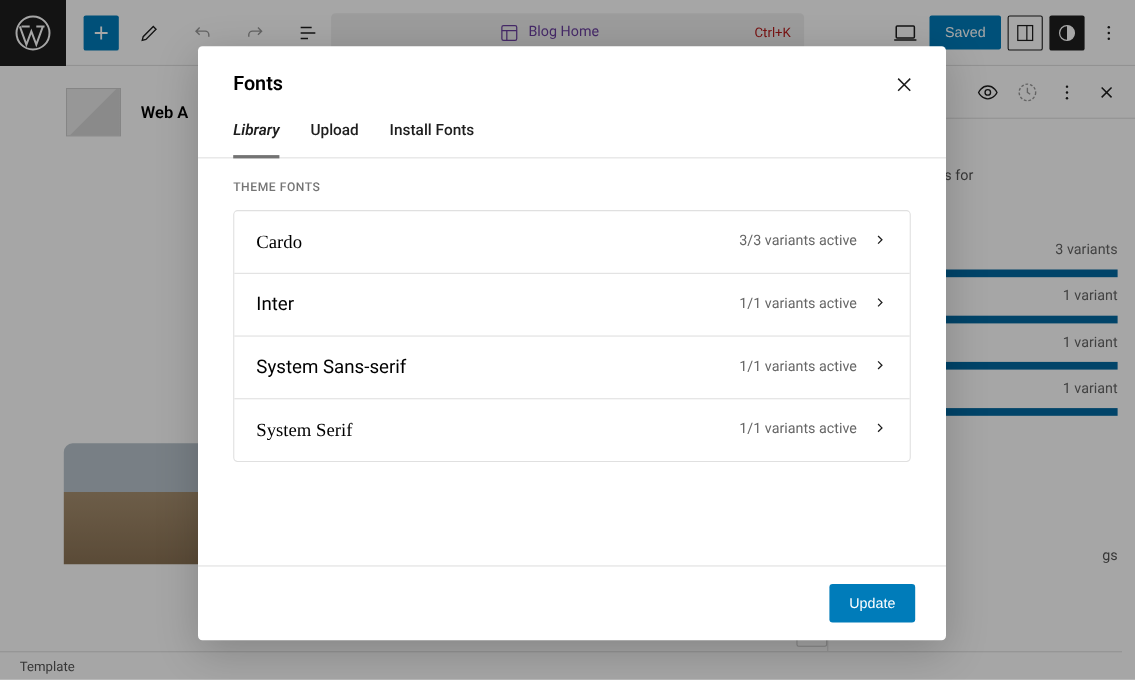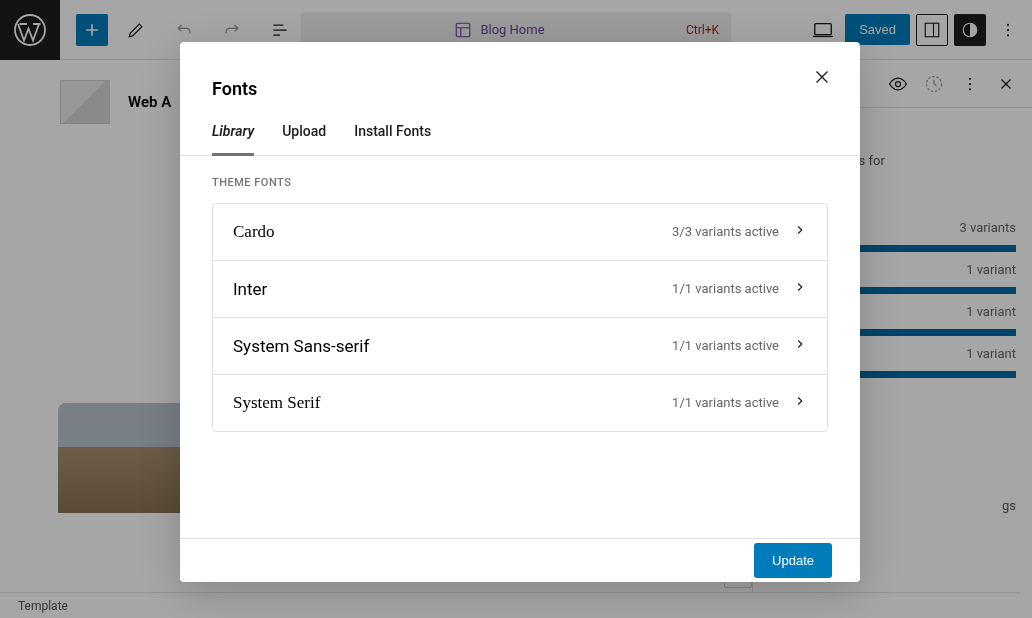--- a/index.html
+++ b/index.html
@@ -41,36 +41,36 @@
 .sb-section-head { display: flex; justify-content: space-between; align-items: center; padding: 8px 0; }
 .sb-aa { font-family: Georgia, serif; font-size: 14px; }
 .sb-font-row { display: flex; justify-content: space-between; padding: 10px 0; border-bottom: 7px solid #0369a1; font-size: 13px; }
 .sb-font-row .v { color: #666; }
 
 .floater { position: absolute; right: 280px; bottom: 30px; width: 28px; height: 28px; border: 1px solid #ccc; border-radius: 2px; background: #fff; display: flex; align-items: center; justify-content: center; font-size: 12px; color: #666; }
 
 .footer { position: absolute; bottom: 0; left: 0; right: 12px; height: 26px; background: #fff; border-top: 1px solid #e0e0e0; padding-left: 18px; font-size: 12px; color: #555; display: flex; align-items: center; }
 
 .modal { position: absolute; left: 180px; top: 42px; width: 680px; height: 540px; background: #fff; border-radius: 4px; box-shadow: 0 10px 40px rgba(0,0,0,0.2); z-index: 20; display: flex; flex-direction: column; }
-.modal-head { padding: 36px 32px 0 32px; position: relative; }
+.modal-head { padding: 24px 32px 0 32px; position: relative; }
 .modal-title { font-size: 18px; font-weight: 600; }
 .modal-close { position: absolute; right: 24px; top: 24px; cursor: pointer; font-size: 22px; color: #1e1e1e; background:none; border:none; width:28px; height:28px; }
 .modal-tabs { display: flex; gap: 28px; padding: 24px 32px 0 32px; border-bottom: 1px solid #e0e0e0; }
 .modal-tab { font-size: 14px; padding-bottom: 14px; cursor: pointer; color: #1e1e1e; font-weight: 500; }
 .modal-tab.active { border-bottom: 3px solid #737373; margin-bottom: -1.5px; font-weight: 600; font-style: italic; }
 .modal-body { padding: 20px 32px; flex: 1; overflow: auto; }
 .section-label { font-size: 11px; color: #757575; letter-spacing: 0.5px; font-weight: 500; padding-bottom: 14px; }
 .font-list { border: 1px solid #e0e0e0; border-radius: 4px; }
 .font-item { display: flex; align-items: center; justify-content: space-between; padding: 18px 20px; border-bottom: 1px solid #e0e0e0; cursor: pointer; }
 .font-item:last-child { border-bottom: none; }
 .font-name { font-size: 17px; font-weight: 400; }
 .font-name.serif { font-family: Georgia, serif; }
 .font-meta { display: flex; align-items: center; gap: 14px; color: #666; font-size: 13px; }
 .chev { color: #1e1e1e; }
-.modal-foot { border-top: 1px solid #e0e0e0; padding: 4px 28px; display: flex; justify-content: flex-end; }
+.modal-foot { border-top: 1px solid #e0e0e0; padding: 16px 28px; display: flex; justify-content: flex-end; }
 .update-btn { background: #007cba; color: #fff; border: none; padding: 10px 18px; border-radius: 3px; font-size: 13px; cursor: pointer; }
 </style>
 </head>
 <body>
 
 <div class="toolbar">
   <div class="wp-logo">
     <svg viewBox="0 0 24 24" fill="none" stroke="#fff" stroke-width="1.2">
         <circle cx="12" cy="12" r="10"></circle>
         <path d="M4 8l4 11 3-8 3 8 4-11M5 8h5M14 8h5" stroke="#fff" fill="none"></path>

